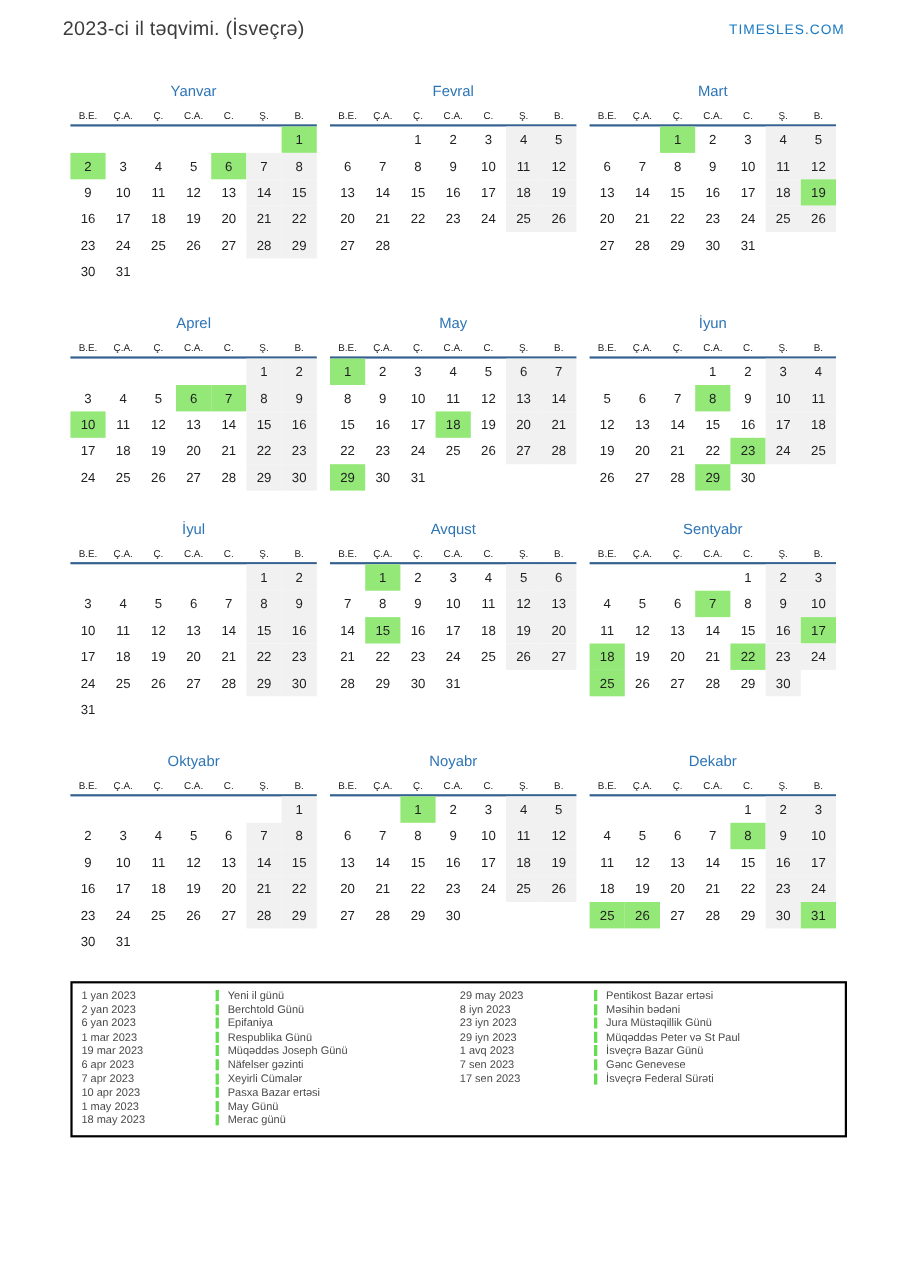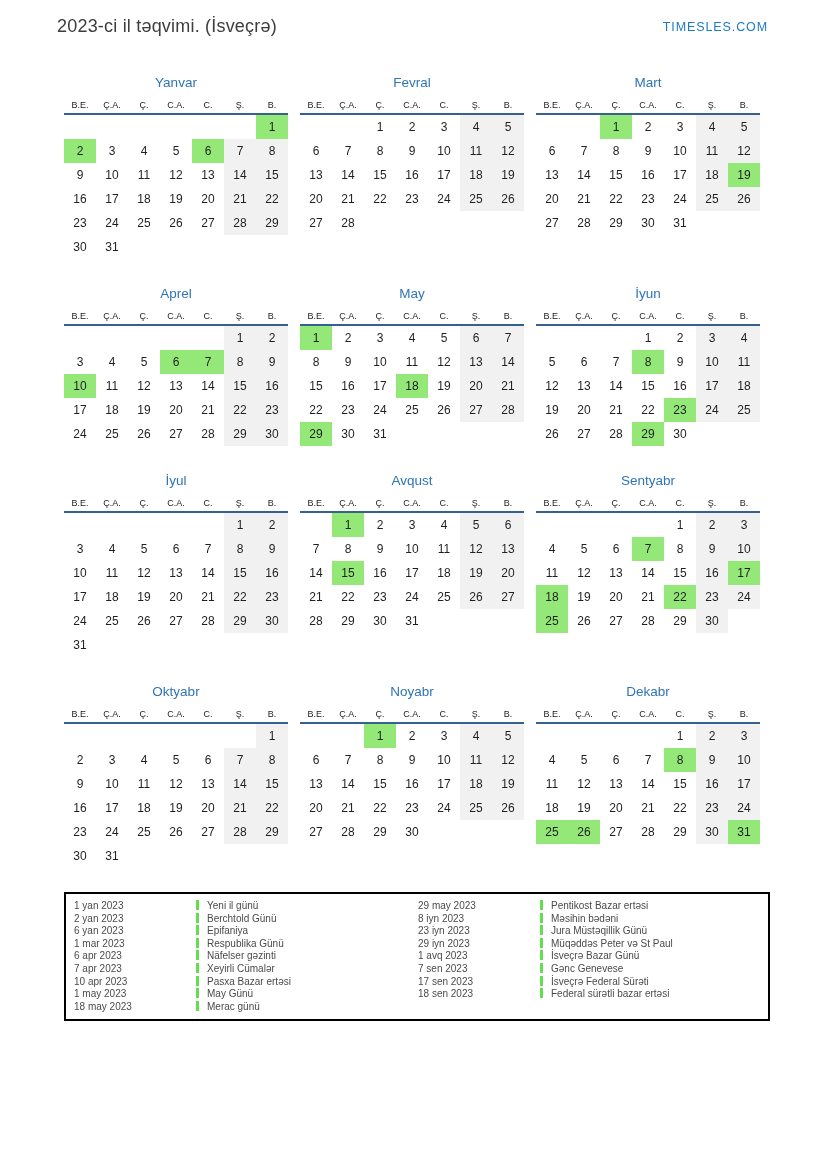--- a/index.html
+++ b/index.html
@@ -798,20 +798,25 @@
           <span class="legend-date">6 yan 2023</span>
           <span class="legend-bar"></span>
           <span class="legend-name">Epifaniya</span>
         </div>
         <div class="legend-row">
           <span class="legend-date">1 mar 2023</span>
           <span class="legend-bar"></span>
           <span class="legend-name">Respublika Günü</span>
         </div>
         <div class="legend-row">
+          <span class="legend-date">19 mar 2023</span>
+          <span class="legend-bar"></span>
+          <span class="legend-name">Müqəddəs Joseph Günü</span>
+        </div>
+        <div class="legend-row">
           <span class="legend-date">6 apr 2023</span>
           <span class="legend-bar"></span>
           <span class="legend-name">Näfelser gəzinti</span>
         </div>
         <div class="legend-row">
           <span class="legend-date">7 apr 2023</span>
           <span class="legend-bar"></span>
           <span class="legend-name">Xeyirli Cümalər</span>
         </div>
         <div class="legend-row">
@@ -858,21 +863,16 @@
         </div>
         <div class="legend-row">
           <span class="legend-date">7 sen 2023</span>
           <span class="legend-bar"></span>
           <span class="legend-name">Gənc Genevese</span>
         </div>
         <div class="legend-row">
           <span class="legend-date">17 sen 2023</span>
           <span class="legend-bar"></span>
           <span class="legend-name">İsveçrə Federal Sürəti</span>
-        </div>
-        <div class="legend-row">
-          <span class="legend-date">18 sen 2023</span>
-          <span class="legend-bar"></span>
-          <span class="legend-name">Federal sürətli bazar ertəsi</span>
         </div>
       </div>
   </section>
 </div>
 
 </body></html>

